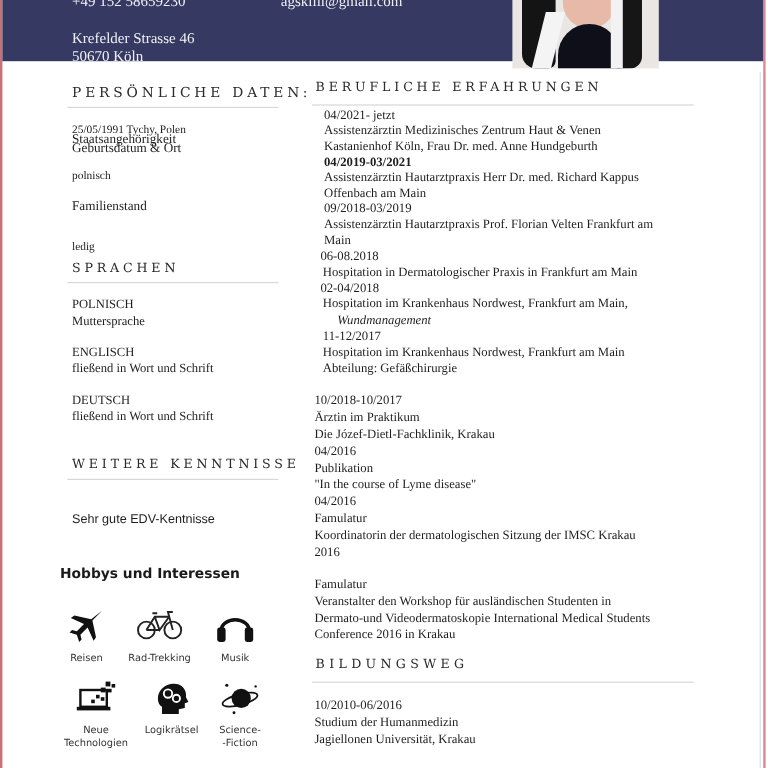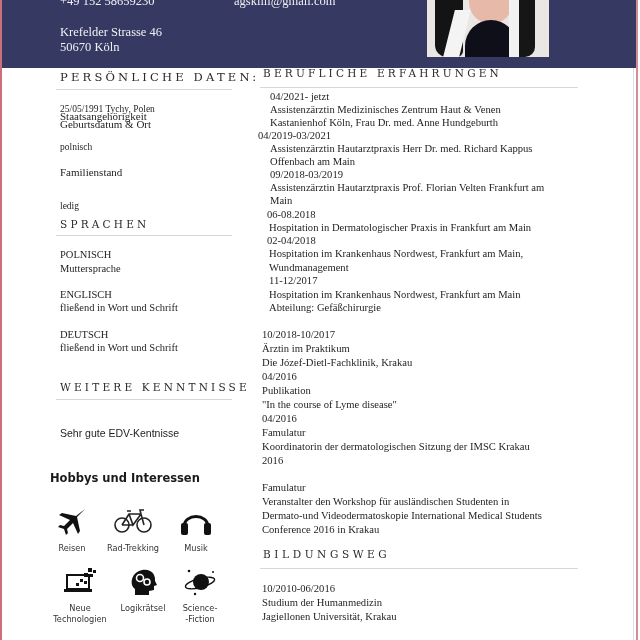--- a/index.html
+++ b/index.html
@@ -3,21 +3,21 @@
 <meta charset="utf-8">
 <style>
   * { box-sizing: border-box; margin: 0; padding: 0; }
   html, body { width: 640px; height: 640px; overflow: hidden; background: #ffffff; }
   body { position: relative; font-family: "Liberation Serif", "DejaVu Serif", serif; color: #1e1e1e; }
 
   .page-edge-left { position: absolute; left: 0; top: 0; width: 2px; height: 640px; background: #c9707a; }
   .page-edge-right { position: absolute; right: 2px; top: 0; width: 2px; height: 640px; background: #d98a95; }
   .page-edge-right2 { position: absolute; right: 6px; top: 60px; width: 1px; height: 580px; background: #d9dfe0; }
 
-  .header { position: absolute; left: 2px; top: 0; width: 634px; height: 68px; background: #363a63; color: #f0f0f4; }
+  .header { position: absolute; left: 2px; top: 0; width: 634px; height: 51px; background: #363a63; color: #f0f0f4; }
   .header .phone { position: absolute; left: 58px; top: -6px; font-size: 12.5px; }
   .header .email { position: absolute; left: 232px; top: -6px; font-size: 12.5px; }
   .header .street { position: absolute; left: 58px; top: 25px; font-size: 12.5px; }
   .header .city { position: absolute; left: 58px; top: 40px; font-size: 12.5px; }
   .photo { position: absolute; left: 425px; top: 0; width: 122px; height: 57px; background: #eae6e4; overflow: hidden; }
   .photo .hair-l { position: absolute; left: 8px; top: 0; width: 28px; height: 57px; background: #141414; border-radius: 0 0 6px 12px; }
   .photo .hair-r { position: absolute; right: 14px; top: 0; width: 24px; height: 57px; background: #161616; border-radius: 0 0 10px 4px; }
   .photo .jacket-l { position: absolute; left: 22px; top: 10px; width: 16px; height: 47px; background: #f4f4f4; transform: skewX(-14deg); }
   .photo .jacket-r { position: absolute; right: 30px; top: 0; width: 10px; height: 57px; background: #f2f2f2; }
   .photo .neck { position: absolute; left: 42px; top: 0; width: 44px; height: 24px; background: #e7b9a9; border-radius: 0 0 22px 22px; }
@@ -141,31 +141,31 @@
   </svg>
   <div>Science-<br>-Fiction</div>
 </div>
 
 <div class="sec-title" style="left:263px; top:67px;">BERUFLICHE ERFAHRUNGEN</div>
 <div class="rule" style="left:260px; top:87px; width:318px;"></div>
 
 <div class="exp" style="left:270px; top:90px;">04/2021- jetzt</div>
 <div class="exp" style="left:270px; top:103px;">Assistenzärztin Medizinisches Zentrum Haut &amp; Venen</div>
 <div class="exp" style="left:270px; top:116px;">Kastanienhof Köln,  Frau Dr. med. Anne Hundgeburth</div>
-<div class="exp" style="left:258px; top:129px;">04/2019-03/2021</div>
+<div class="exp" style="left:270px; top:129px;font-weight:bold;">04/2019-03/2021</div>
 <div class="exp" style="left:270px; top:142px;">Assistenzärztin Hautarztpraxis Herr Dr. med. Richard Kappus</div>
 <div class="exp" style="left:270px; top:155px;">Offenbach am Main</div>
 <div class="exp" style="left:270px; top:168px;">09/2018-03/2019</div>
 <div class="exp" style="left:270px; top:181px;">Assistenzärztin Hautarztpraxis Prof. Florian Velten Frankfurt am</div>
 <div class="exp" style="left:270px; top:194px;">Main</div>
 <div class="exp" style="left:267px; top:208px;">06-08.2018</div>
 <div class="exp" style="left:269px; top:221px;">Hospitation in Dermatologischer Praxis in Frankfurt am Main</div>
 <div class="exp" style="left:267px; top:234px;">02-04/2018</div>
 <div class="exp" style="left:269px; top:247px;">Hospitation im Krankenhaus Nordwest, Frankfurt am Main,</div>
-<div class="exp" style="left:269px; top:261px;">Wundmanagement</div>
+<div class="exp" style="left:281px; top:261px;font-style:italic;">Wundmanagement</div>
 <div class="exp" style="left:269px; top:274px;">11-12/2017</div>
 <div class="exp" style="left:269px; top:288px;">Hospitation im Krankenhaus Nordwest, Frankfurt am Main</div>
 <div class="exp" style="left:269px; top:301px;">Abteilung: Gefäßchirurgie</div>
 
 <div class="exp" style="left:262px; top:328px;">10/2018-10/2017</div>
 <div class="exp" style="left:262px; top:342px;">Ärztin im Praktikum</div>
 <div class="exp" style="left:262px; top:356px;">Die Józef-Dietl-Fachklinik, Krakau</div>
 <div class="exp" style="left:262px; top:370px;">04/2016</div>
 <div class="exp" style="left:262px; top:384px;">Publikation</div>
 <div class="exp" style="left:262px; top:398px;">"In the course of Lyme disease"</div>

